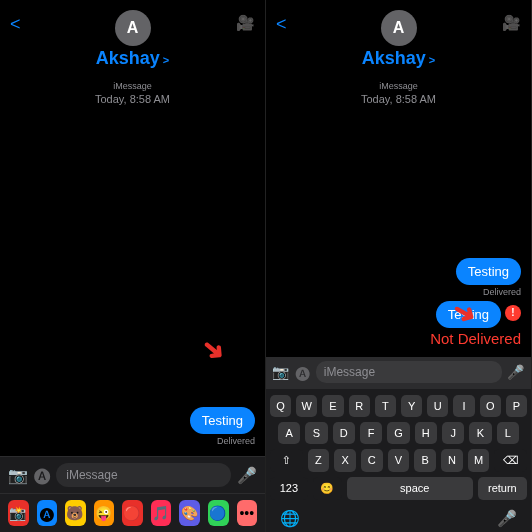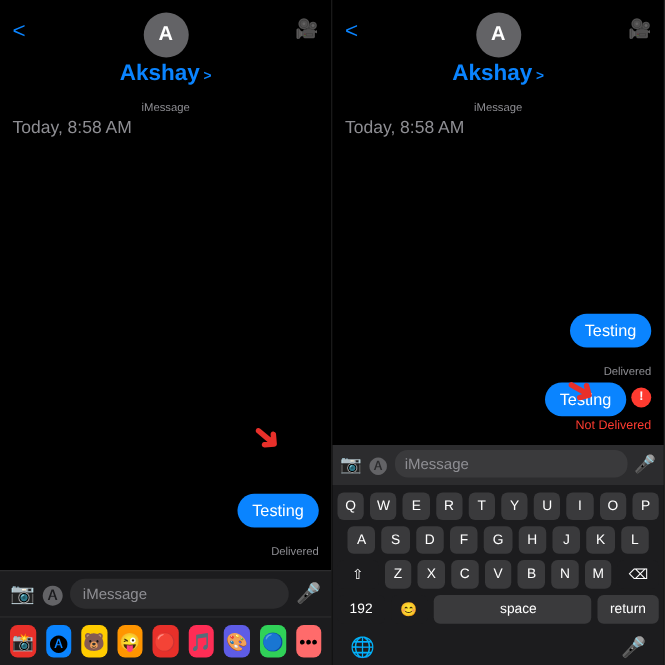--- a/index.html
+++ b/index.html
@@ -84,23 +84,23 @@
     }
 
     .imessage-label {
       text-align: center;
       color: #8e8e93;
       font-size: 9px;
       margin-bottom: 2px;
     }
 
     .timestamp {
-      text-align: left;
+      text-align: center;
       color: #8e8e93;
-      font-size: 14px;
+      font-size: 11px;
       margin-bottom: 8px;
     }
 
     .bubble-wrapper {
       display: flex;
       flex-direction: column;
       align-items: flex-end;
       margin-top: auto;
       margin-bottom: 4px;
     }
@@ -111,26 +111,26 @@
       font-size: 13px;
       font-weight: 500;
       padding: 6px 12px;
       border-radius: 16px;
       max-width: 80%;
     }
 
     .delivered-label {
       color: #8e8e93;
       font-size: 9px;
-      margin-top: 14px;
+      margin-top: 2px;
     }
 
     .not-delivered-label {
       color: #ff3b30;
-      font-size: 10px;
+      font-size: 15px;
       margin-top: 2px;
     }
 
     .arrow {
       position: absolute;
       font-size: 28px;
       color: #e8302a;
       font-weight: bold;
     }
 
@@ -381,21 +381,21 @@
       <div class="kb-key">X</div>
       <div class="kb-key">C</div>
       <div class="kb-key">V</div>
       <div class="kb-key">B</div>
       <div class="kb-key">N</div>
       <div class="kb-key">M</div>
       <div class="kb-key dark wide">⌫</div>
     </div>
 
     <div class="kb-row">
-      <div class="kb-key dark" style="flex:1.3;">192</div>
+      <div class="kb-key dark" style="flex:1.3;">123</div>
       <div class="kb-key dark" style="flex:1;">😊</div>
       <div class="kb-key" style="flex:4;padding-left:10px;">space</div>
       <div class="kb-key return" style="flex:1.7;">return</div>
     </div>
 
     <div class="kb-row" style="justify-content:space-between; padding: 4px 10px 0; margin-bottom:0;">
       <span style="color:#8e8e93; font-size:16px;">🌐</span>
       <span style="color:#8e8e93; font-size:16px;">🎤</span>
     </div>
   </div>

